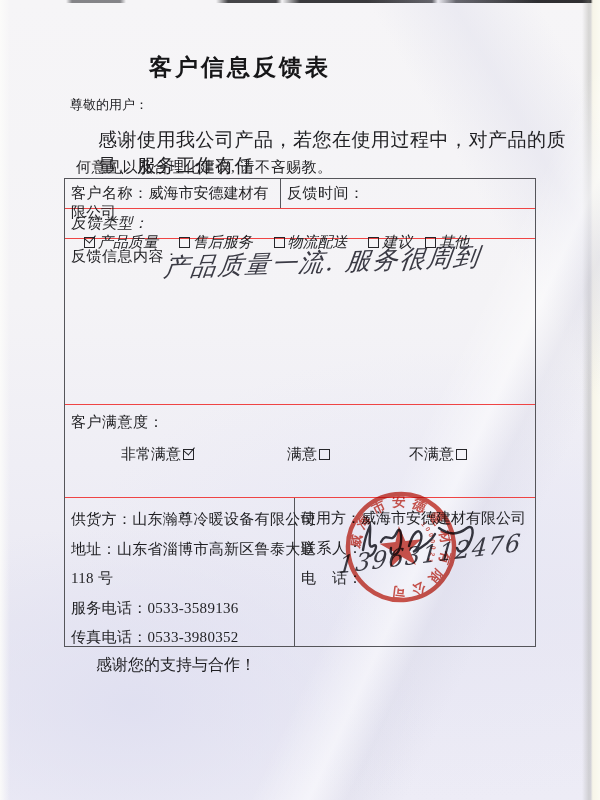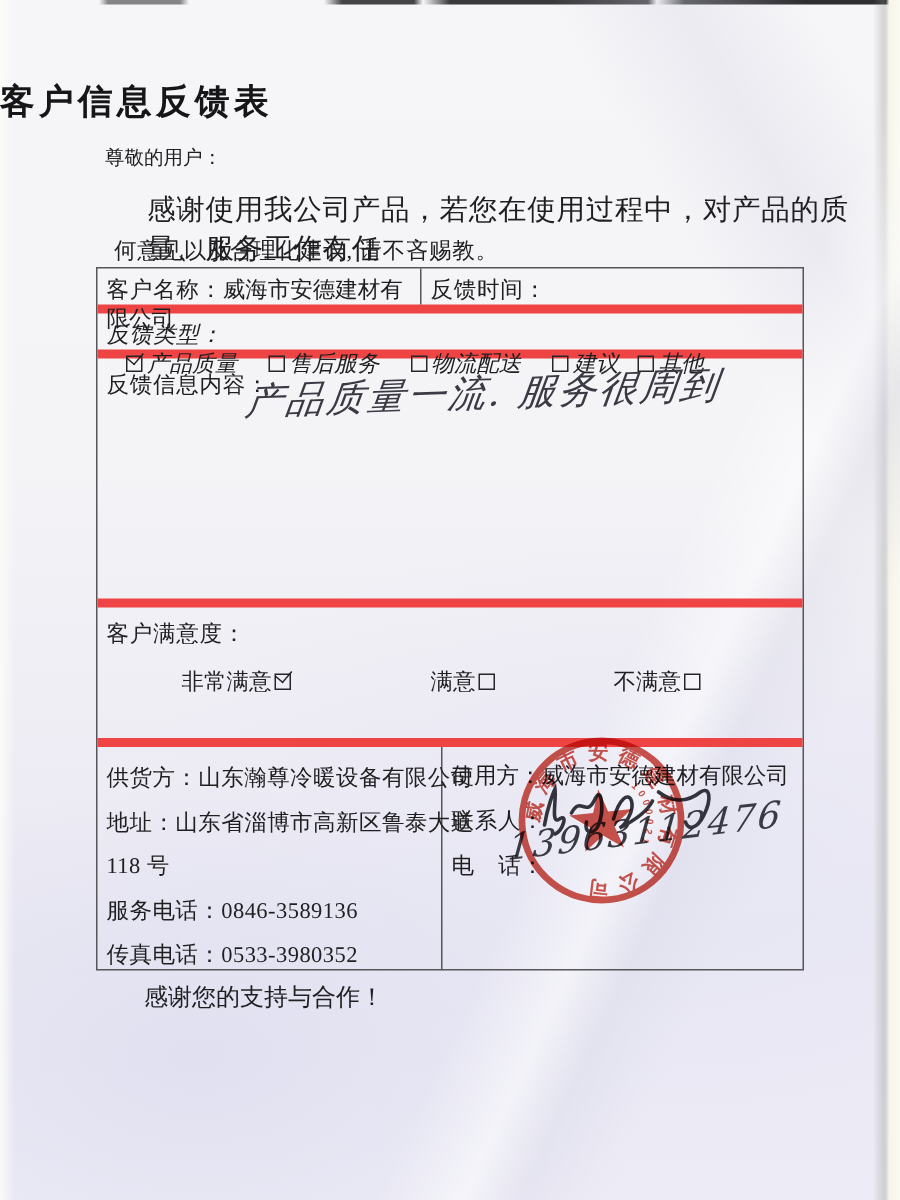--- a/index.html
+++ b/index.html
@@ -36,37 +36,37 @@
   }
   .crease-overlay {
     position: absolute; inset: 0; pointer-events: none;
     background:
       linear-gradient(115deg, rgba(255,255,255,0) 64%, rgba(255,255,255,0.5) 70%, rgba(210,210,225,0.25) 74%, rgba(255,255,255,0) 80%),
       linear-gradient(60deg, rgba(255,255,255,0) 78%, rgba(215,215,232,0.35) 86%, rgba(255,255,255,0) 94%);
   }
 
   .doc-title {
     position: absolute; top: 52px; left: 0; width: 480px;
-    text-align: left;
+    text-align: center;
     font-family: "Liberation Sans", "DejaVu Sans", sans-serif;
     font-weight: bold; font-size: 23px; letter-spacing: 3px; color: #161618;
   }
   .salutation { position: absolute; top: 96px;  left: 70px; font-size: 13px; }
   .intro-1    { position: absolute; top: 127px; left: 98px; font-size: 19px; letter-spacing: 0.5px; }
   .intro-2    { position: absolute; top: 158px; left: 76px; font-size: 15px; letter-spacing: 0.5px; }
   .closing    { position: absolute; top: 655px; left: 96px; font-size: 16px; }
 
   
   .form-table {
     position: absolute; left: 64px; top: 178px; width: 472px;
     border: 1px solid #55555a;
     box-sizing: border-box;
     font-size: 15px;
   }
-  .row { box-sizing: border-box; border-bottom: 6px solid #ef4444; position: relative; }
+  .row { box-sizing: border-box; border-bottom: 1px solid #ef4444; position: relative; }
   .row:last-child { border-bottom: none; }
   .row-split { display: flex; }
   .row-customer { height: 30px; }
   .row-type { height: 30px; font-style: italic; }
   .row-content { height: 166px; }
   .row-satisfaction { height: 93px; }
   .row-parties { height: 148px; }
   .cell { box-sizing: border-box; padding: 5px 6px; }
   .cell-divided { border-right: 1px solid #55555a; }
   .cell-customer { width: 216px; }
@@ -184,21 +184,21 @@
       <span class="sat-option o3"><span>不满意</span><span class="cb"></span></span>
     </div>
   </div>
 
   <div class="row row-split row-parties">
     <div class="cell cell-divided cell-supplier">
       <div class="supplier-cell-inner">
         <div class="party-line">供货方：山东瀚尊冷暖设备有限公司</div>
         <div class="party-line">地址：山东省淄博市高新区鲁泰大道</div>
         <div class="party-line">118 号</div>
-        <div class="party-line">服务电话：0846-3589136</div>
+        <div class="party-line">服务电话：0533-3589136</div>
         <div class="party-line">传真电话：0533-3980352</div>
       </div>
     </div>
     <div class="cell cell-user">
       <div class="user-line">使用方：威海市安德建材有限公司</div>
       <div class="user-line">
         <span class="lbl">联系人：</span>
       </div>
       <div class="user-line">
         <span class="lbl">电　话：</span>

